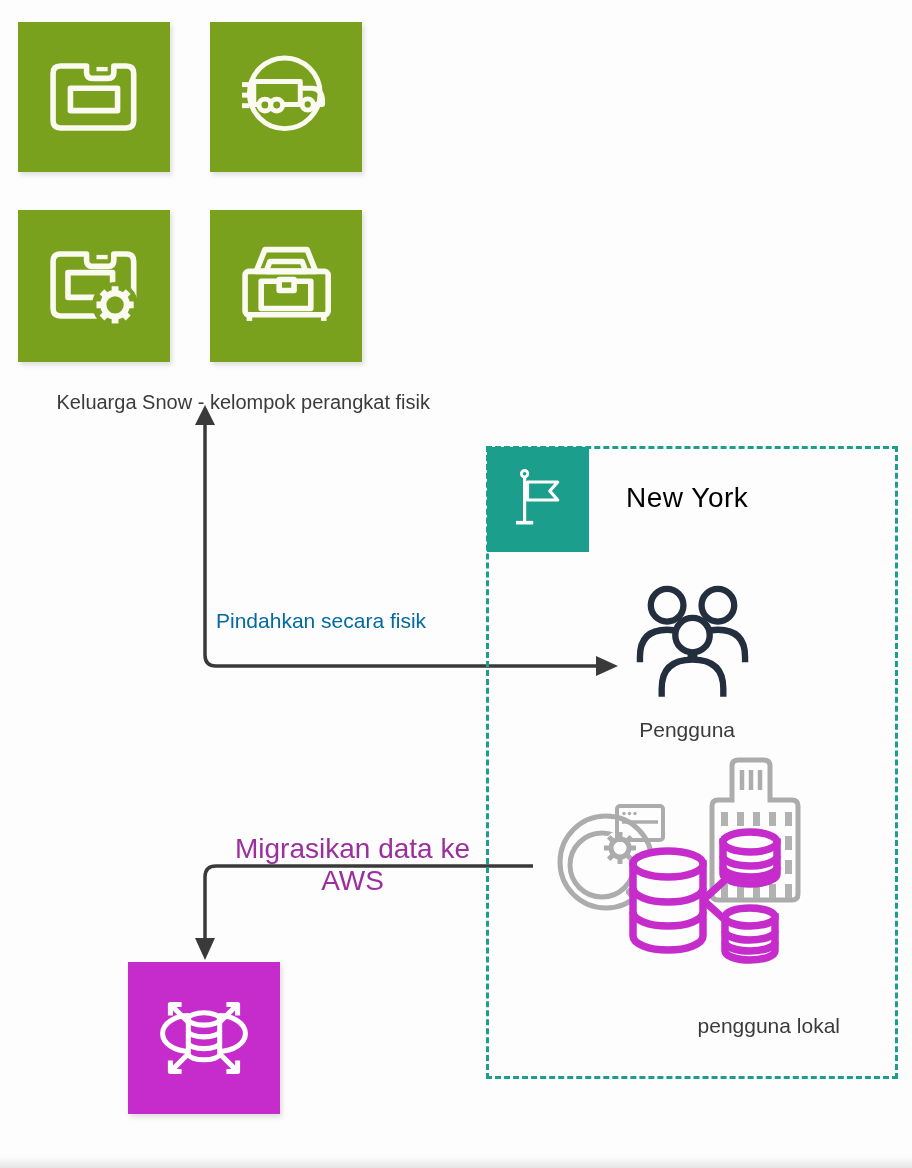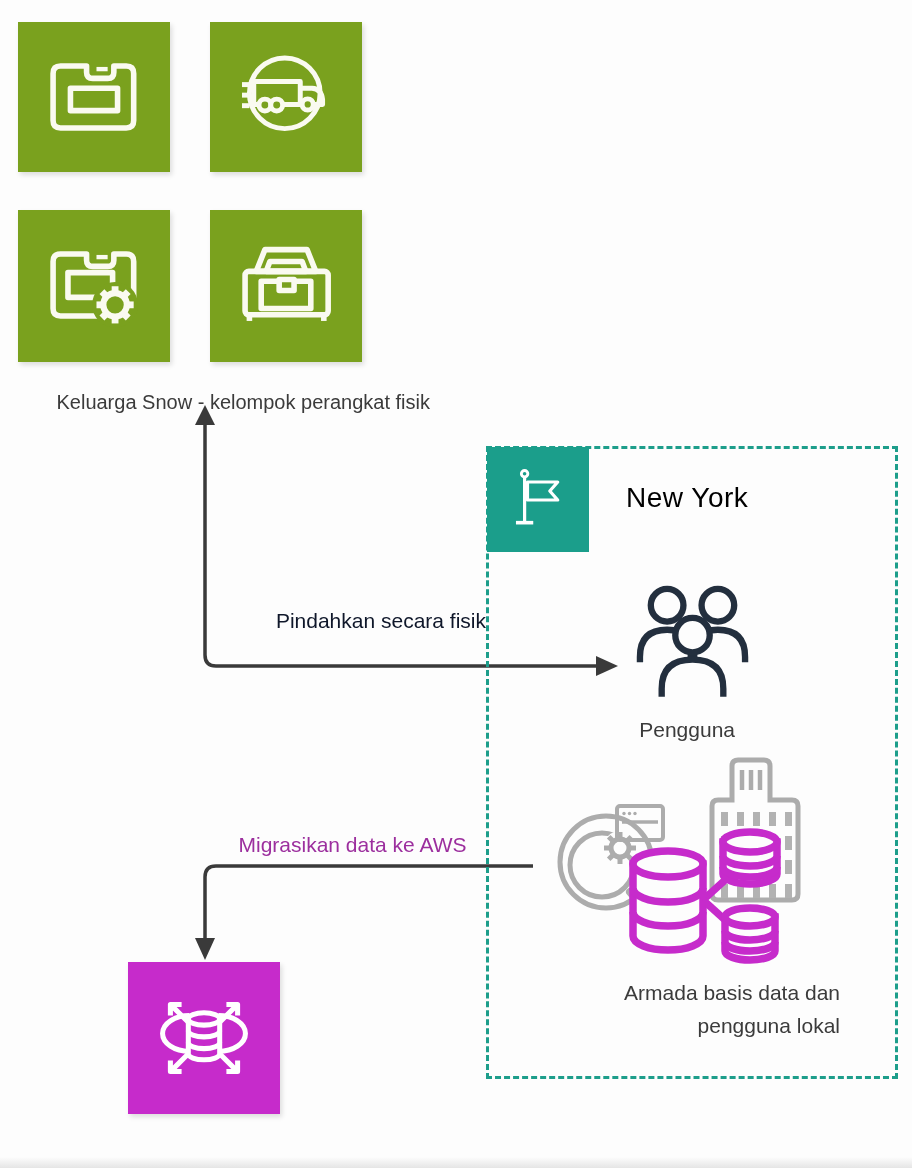--- a/index.html
+++ b/index.html
@@ -9,24 +9,24 @@
   }
   .abs{position:absolute;}
   .tile{position:absolute;width:152px;height:150px;background:#7aa11e;
         box-shadow:2px 3px 5px rgba(0,0,0,0.13);}
   .tile svg{position:absolute;left:14px;top:13px;}
   .caption{position:absolute;text-align:right;font-size:21px;line-height:33px;color:#3b3b3b;}
   .ny-box{position:absolute;left:486px;top:446px;width:412px;height:633px;
           box-sizing:border-box;border:3px dashed #1d9e8b;}
   .flag-tile{position:absolute;left:487px;top:447px;width:102px;height:105px;background:#1b9e8b;}
   .ny-title{position:absolute;left:626px;top:482px;font-size:28px;letter-spacing:0.5px;color:#000000;}
-  .orange-label{position:absolute;left:226px;top:604px;width:260px;text-align:right;
-                font-size:21px;line-height:33px;color:#0f172a;}
+  .orange-label{position:absolute;left:216px;top:604px;width:260px;text-align:left;
+                font-size:21px;line-height:33px;color:#0369a1;}
   .purple-label{position:absolute;left:225px;top:833px;width:255px;text-align:center;
-                font-size:21px;color:#9c2f9e;}
+                font-size:28px;color:#9c2f9e;}
   .rds-tile{position:absolute;left:128px;top:962px;width:152px;height:152px;background:#c62bcb;
             box-shadow:2px 3px 5px rgba(0,0,0,0.13);}
   .bottom-fade{position:absolute;left:0;bottom:0;width:912px;height:11px;
                background:linear-gradient(to bottom,rgba(120,120,120,0),rgba(120,120,120,0.18));}
 </style>
 </head>
 <body>
 
 <div id="canvas">
 
@@ -197,21 +197,21 @@
       <ellipse cx="210" cy="90" rx="27" ry="10" fill="#fdfdfd"></ellipse>
       <path d="M183 104 A27 10 0 0 0 237 104"></path>
       <path d="M183 115 A27 10 0 0 0 237 115"></path>
       <path d="M185 165 V199 A25 9 0 0 0 235 199 V165 Z" fill="#fdfdfd"></path>
       <ellipse cx="210" cy="165" rx="25" ry="9" fill="#fdfdfd"></ellipse>
       <path d="M185 179 A25 9 0 0 0 235 179"></path>
       <path d="M185 190 A25 9 0 0 0 235 190"></path>
     </g>
   </svg>
   <div class="caption" style="left:570px;top:976px;width:270px;">
-    <span>Armada basis data dan</span><br>
+    <br>
     <span>pengguna lokal</span>
   </div>
 
   <div class="rds-tile">
     <svg class="abs" style="left:20px;top:20px;" width="112" height="112" viewBox="0 0 100 100" fill="none" stroke="#ffffff" stroke-width="4.5" stroke-linejoin="round">
       <path d="M20 30 V20 H30 M20 20 L36 36"></path>
       <path d="M70 20 H80 V30 M80 20 L64 36"></path>
       <path d="M20 70 V80 H30 M20 80 L36 64"></path>
       <path d="M70 80 H80 V70 M80 80 L64 64"></path>
       <path d="M37 30 A24 16 0 0 0 37 62"></path>

